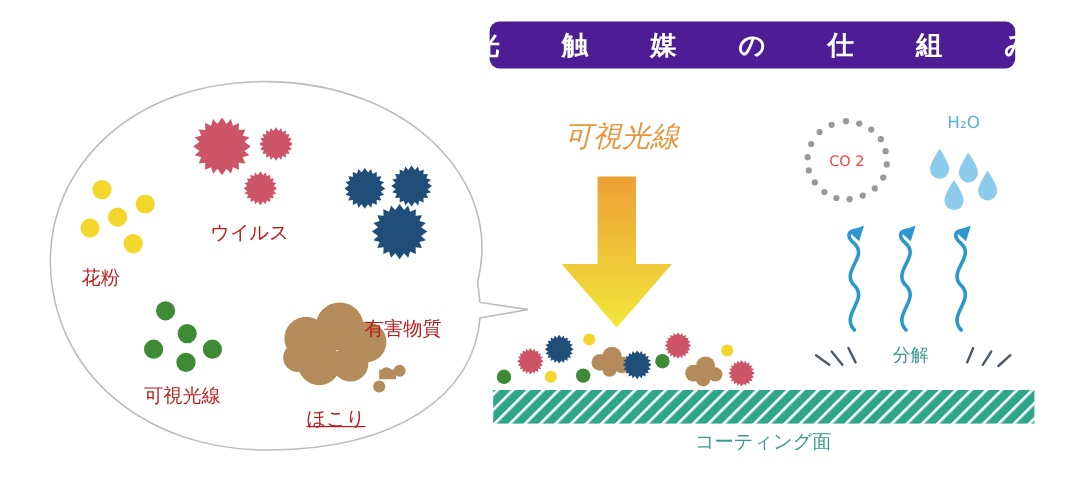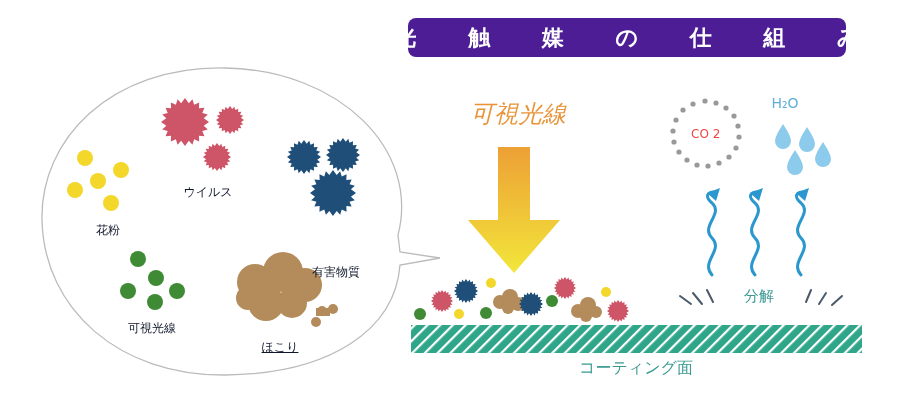--- a/index.html
+++ b/index.html
@@ -2,21 +2,21 @@
 <html><head>
 <meta charset="utf-8">
 <style>
   html, body { margin:0; padding:0; background:#ffffff; }
   body { width:900px; height:400px; position:relative; overflow:hidden;
          font-family:"DejaVu Sans", "Liberation Sans", sans-serif; }
   .abs { position:absolute; }
   .title-bar { position:absolute; left:408px; top:18px; width:438px; height:39px;
                background:#4c1d95; border-radius:8px; display:flex; align-items:center; justify-content:center; }
   .title-text { color:#ffffff; font-weight:bold; font-size:22px; letter-spacing:22px; padding-left:22px; white-space:nowrap; }
-  .lbl { position:absolute; font-size:12px; color:#0f172a; white-space:nowrap; transform:translateX(-50%); }
+  .lbl { position:absolute; font-size:16px; color:#b91c1c; white-space:nowrap; transform:translateX(-50%); }
   .light-label { position:absolute; color:#e8953a; font-size:24px; white-space:nowrap; transform:translateX(-50%);font-style:italic; }
   .teal-label { position:absolute; color:#3a9a91; white-space:nowrap; transform:translateX(-50%); }
   svg { position:absolute; left:0; top:0; }
 </style>
 </head>
 <body>
 
 <div class="title-bar">
   <span class="title-text">光 触 媒 の 仕 組 み</span>
 </div>
@@ -161,23 +161,23 @@
   <g stroke="#4a5a6a" stroke-width="2" stroke-linecap="round">
     <line x1="680" y1="296" x2="691" y2="304"></line>
     <line x1="693" y1="293" x2="702" y2="304"></line>
     <line x1="707" y1="290" x2="713" y2="302"></line>
     <line x1="806" y1="302" x2="811" y2="290"></line>
     <line x1="819" y1="304" x2="826" y2="293"></line>
     <line x1="832" y1="305" x2="842" y2="296"></line>
   </g>
 </svg>
 
-<span class="lbl" style="left:108px; top:222px;">花粉</span>
+<span class="lbl" style="left:84px; top:222px;">花粉</span>
 <span class="lbl" style="left:208px; top:184px;">ウイルス</span>
 <span class="lbl" style="left:336px; top:232px;margin-top:32px;">有害物質</span>
 <span class="lbl" style="left:152px; top:320px;">可視光線</span>
 <span class="lbl" style="left:280px; top:339px;text-decoration:underline;">ほこり</span>
 
 <span class="light-label" style="left:518px; top:98px;">可視光線</span>
 <span class="abs" style="left:691px; top:127px; font-size:12px; color:#ef4444; white-space:nowrap;">CO 2</span>
-<span class="teal-label" style="left:785px; top:95px; font-size:14px; color:#5fb0d8;">H₂O</span>
+<span class="teal-label" style="left:803px; top:95px; font-size:14px; color:#5fb0d8;">H₂O</span>
 <span class="teal-label" style="left:759px; top:287px; font-size:15px;">分解</span>
 <span class="teal-label" style="left:636px; top:358px; font-size:16px;">コーティング面</span>
 
 </body></html>

